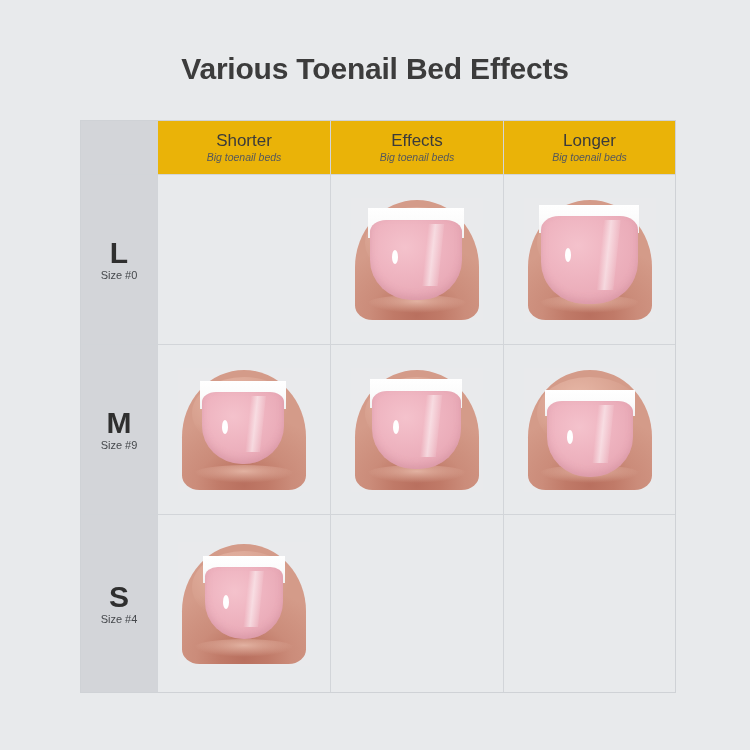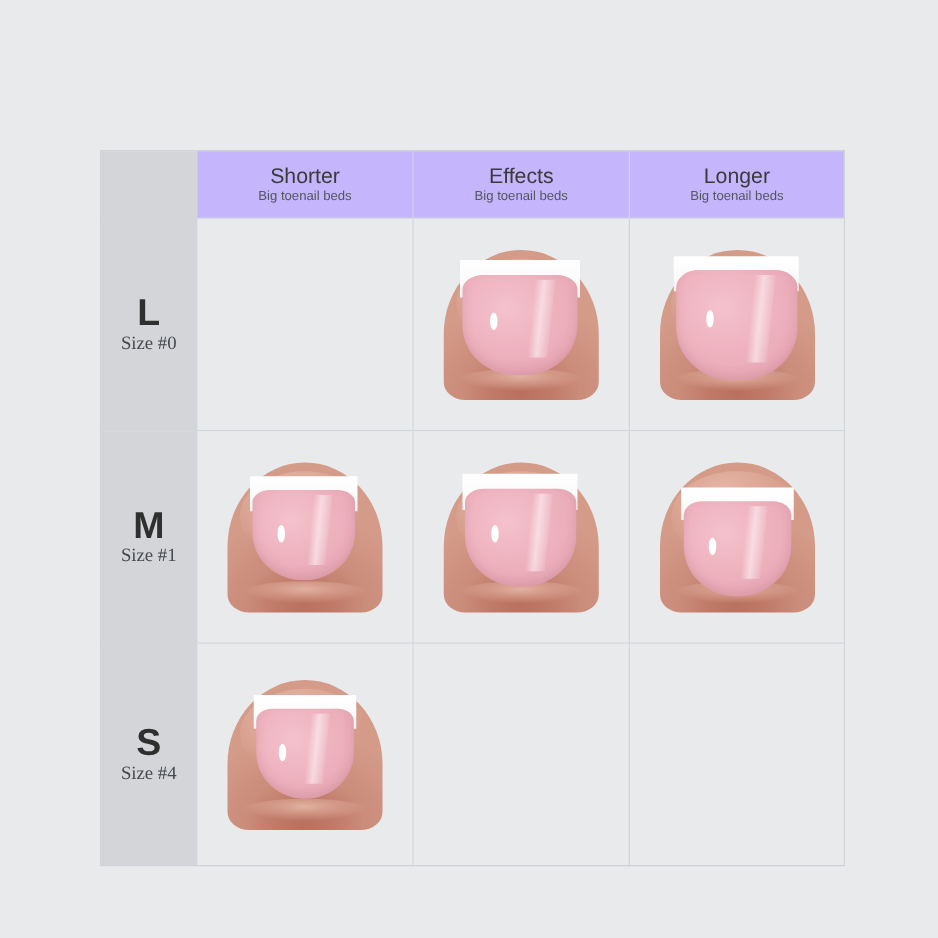--- a/index.html
+++ b/index.html
@@ -55,57 +55,57 @@
     overflow: hidden;
   }
   .cell.lastcol { border-right: none; }
   .cell.lastrow { border-bottom: none; }
 
   .corner-cell {
     background: #d3d5d9;
   }
 
   .head-cell {
-    background: #c4b5fd;
+    background: #eab308;
     display: flex;
     flex-direction: column;
     align-items: center;
     justify-content: center;
     gap: 1px;
   }
   .head-title {
     font-size: 17px;
     color: #3b3b3b;
     line-height: 1.1;
   }
   .head-sub {
     font-size: 10.5px;
+    font-style: italic;
     color: #55585c;
     line-height: 1.1;
   }
 
   .size-cell {
     background: #d3d5d9;
     display: flex;
     flex-direction: column;
     align-items: center;
     justify-content: center;
     gap: 2px;
   }
   .size-letter {
     font-size: 30px;
     font-weight: bold;
     color: #2f2f2f;
     line-height: 1;
   }
   .size-num {
-    font-size: 15px;
+    font-size: 11px;
     color: #45484c;
     line-height: 1;
-    font-family: Liberation Serif, serif;
   }
 
   .body-cell {
     background: #e8eaec;
     display: flex;
     align-items: center;
     justify-content: center;
   }
 
   
@@ -218,20 +218,21 @@
                         transform: skewX(-6deg); }
   .v-s-shorter .gloss-dot  { left: 45px; top: 53px; }
 
   .empty { }
 </style>
 </head>
 <body>
 
 <div class="page">
 
+  <div class="page-title">Various Toenail Bed Effects</div>
 
   <div class="matrix">
 
     <div class="cell corner-cell">
       <span></span>
     </div>
 
     <div class="cell head-cell">
       <span class="head-title">Shorter</span>
       <span class="head-sub">Big toenail beds</span>
@@ -271,21 +272,21 @@
         <div class="cuticle"></div>
         <div class="tip"></div>
         <div class="plate"></div>
         <div class="gloss-band"></div>
         <div class="gloss-dot"></div>
       </div>
     </div>
 
     <div class="cell size-cell">
       <span class="size-letter">M</span>
-      <span class="size-num">Size #1</span>
+      <span class="size-num">Size #9</span>
     </div>
 
     <div class="cell body-cell">
       <div class="toe v-m-shorter">
         <div class="skin"></div>
         <div class="cuticle"></div>
         <div class="tip"></div>
         <div class="plate"></div>
         <div class="gloss-band"></div>
         <div class="gloss-dot"></div>

